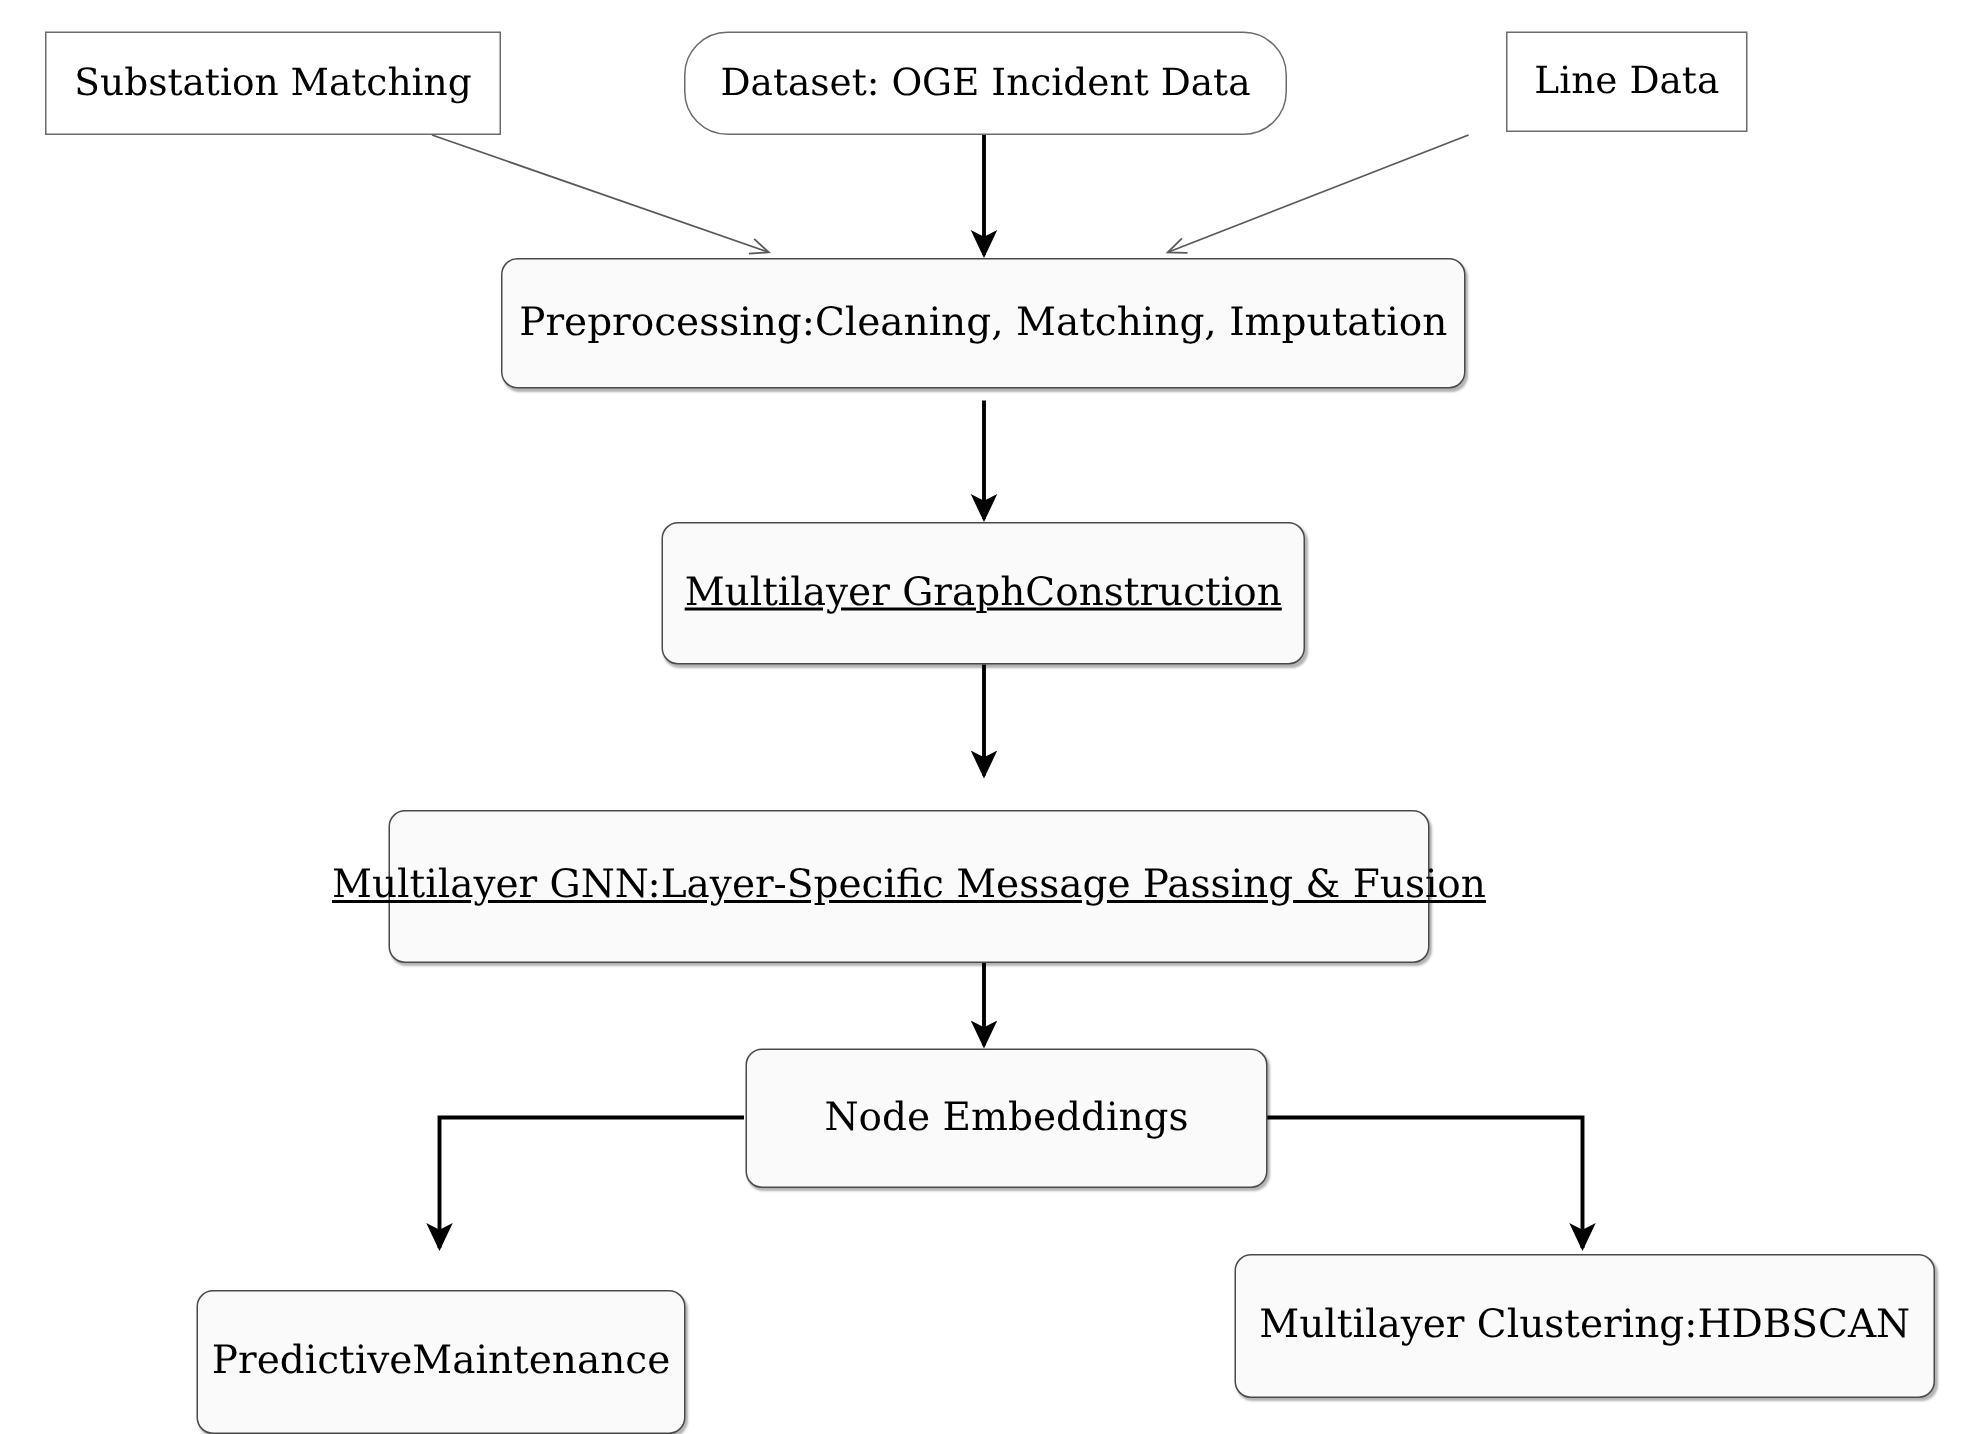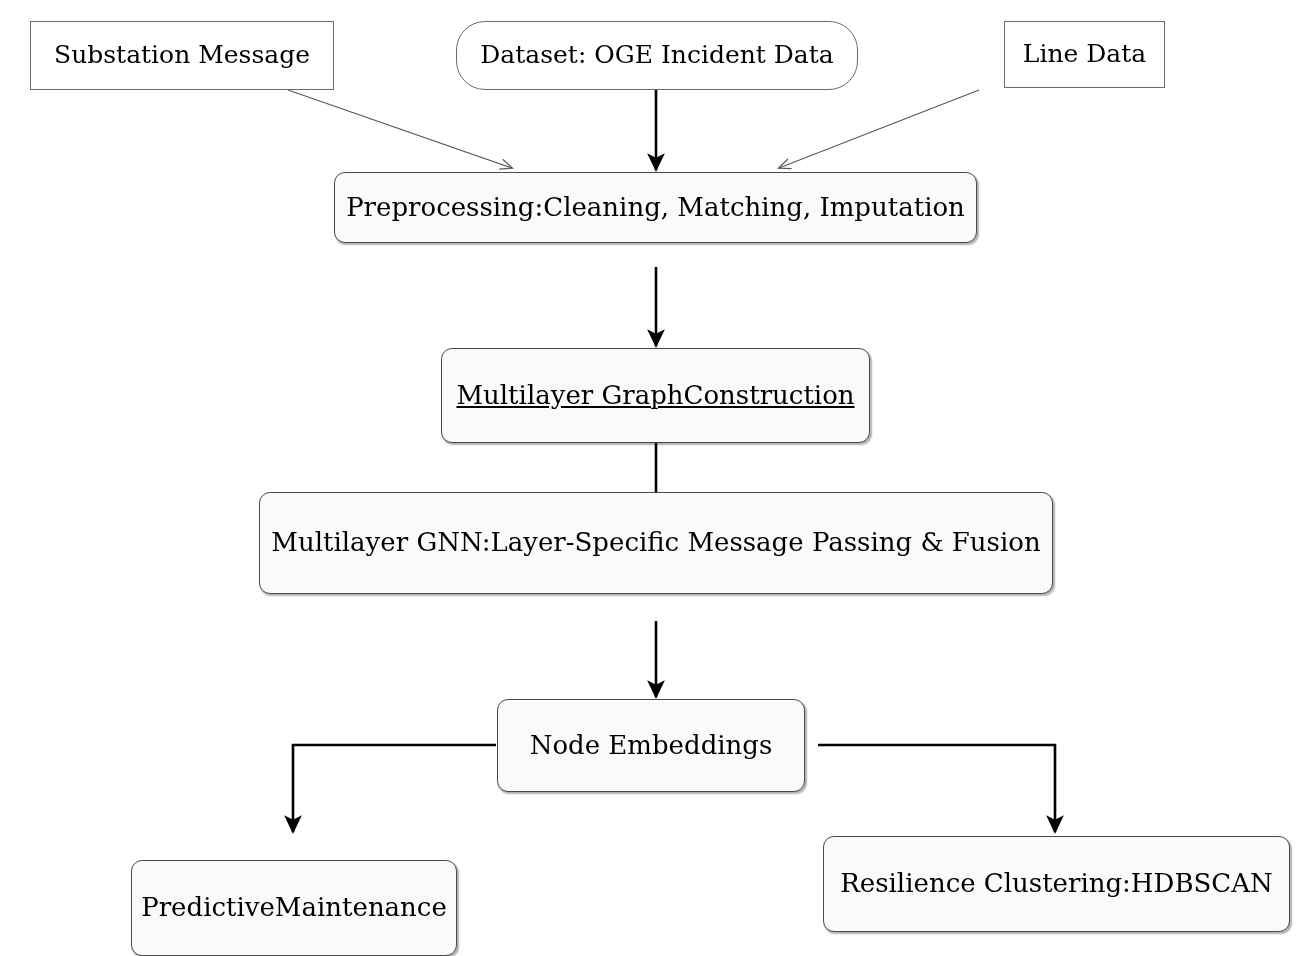--- a/index.html
+++ b/index.html
@@ -86,48 +86,48 @@
     <line x1="656" y1="443" x2="656" y2="517" stroke="#000000" stroke-width="2.6" marker-end="url(#arrowThick)"></line>
 
     <line x1="656" y1="621" x2="656" y2="697" stroke="#000000" stroke-width="2.6" marker-end="url(#arrowThick)"></line>
 
     <path d="M 496 745 L 293 745 L 293 832" fill="none" stroke="#000000" stroke-width="2.6" marker-end="url(#arrowThick)"></path>
 
     <path d="M 818 745 L 1055 745 L 1055 832" fill="none" stroke="#000000" stroke-width="2.6" marker-end="url(#arrowThick)"></path>
   </svg>
 
   <div class="node sharp" style="left:30px; top:21px; width:304px; height:69px;">
-    <span class="label">Substation Message</span>
+    <span class="label">Substation Matching</span>
   </div>
 
   <div class="node sharp" style="left:456px; top:21px; width:402px; height:69px;border-radius:29px;">
     <span class="label">Dataset: OGE Incident Data</span>
   </div>
 
   <div class="node sharp" style="left:1004px; top:21px; width:161px; height:67px;">
     <span class="label">Line Data</span>
   </div>
 
-  <div class="node round" style="left:334px; top:172px; width:643px; height:71px;">
+  <div class="node round" style="left:334px; top:172px; width:643px; height:87px;">
     <span class="label">Preprocessing:Cleaning, Matching, Imputation</span>
   </div>
 
   <div class="node round" style="left:441px; top:348px; width:429px; height:95px;text-decoration:underline;">
     <span class="label">Multilayer GraphConstruction</span>
   </div>
 
-  <div class="node round" style="left:259px; top:492px; width:794px; height:102px;">
+  <div class="node round" style="left:259px; top:540px; width:694px; height:102px;text-decoration:underline;">
     <span class="label">Multilayer GNN:Layer-Specific Message Passing &amp; Fusion</span>
   </div>
 
-  <div class="node round" style="left:497px; top:699px; width:308px; height:93px;">
+  <div class="node round" style="left:497px; top:699px; width:348px; height:93px;">
     <span class="label">Node Embeddings</span>
   </div>
 
   <div class="node round" style="left:131px; top:836px; width:326px; height:96px;margin-top:24px;">
     <span class="label">PredictiveMaintenance</span>
   </div>
 
   <div class="node round" style="left:823px; top:836px; width:467px; height:96px;">
-    <span class="label">Resilience Clustering:HDBSCAN</span>
+    <span class="label">Multilayer Clustering:HDBSCAN</span>
   </div>
 
 </div>
 
 </body></html>

